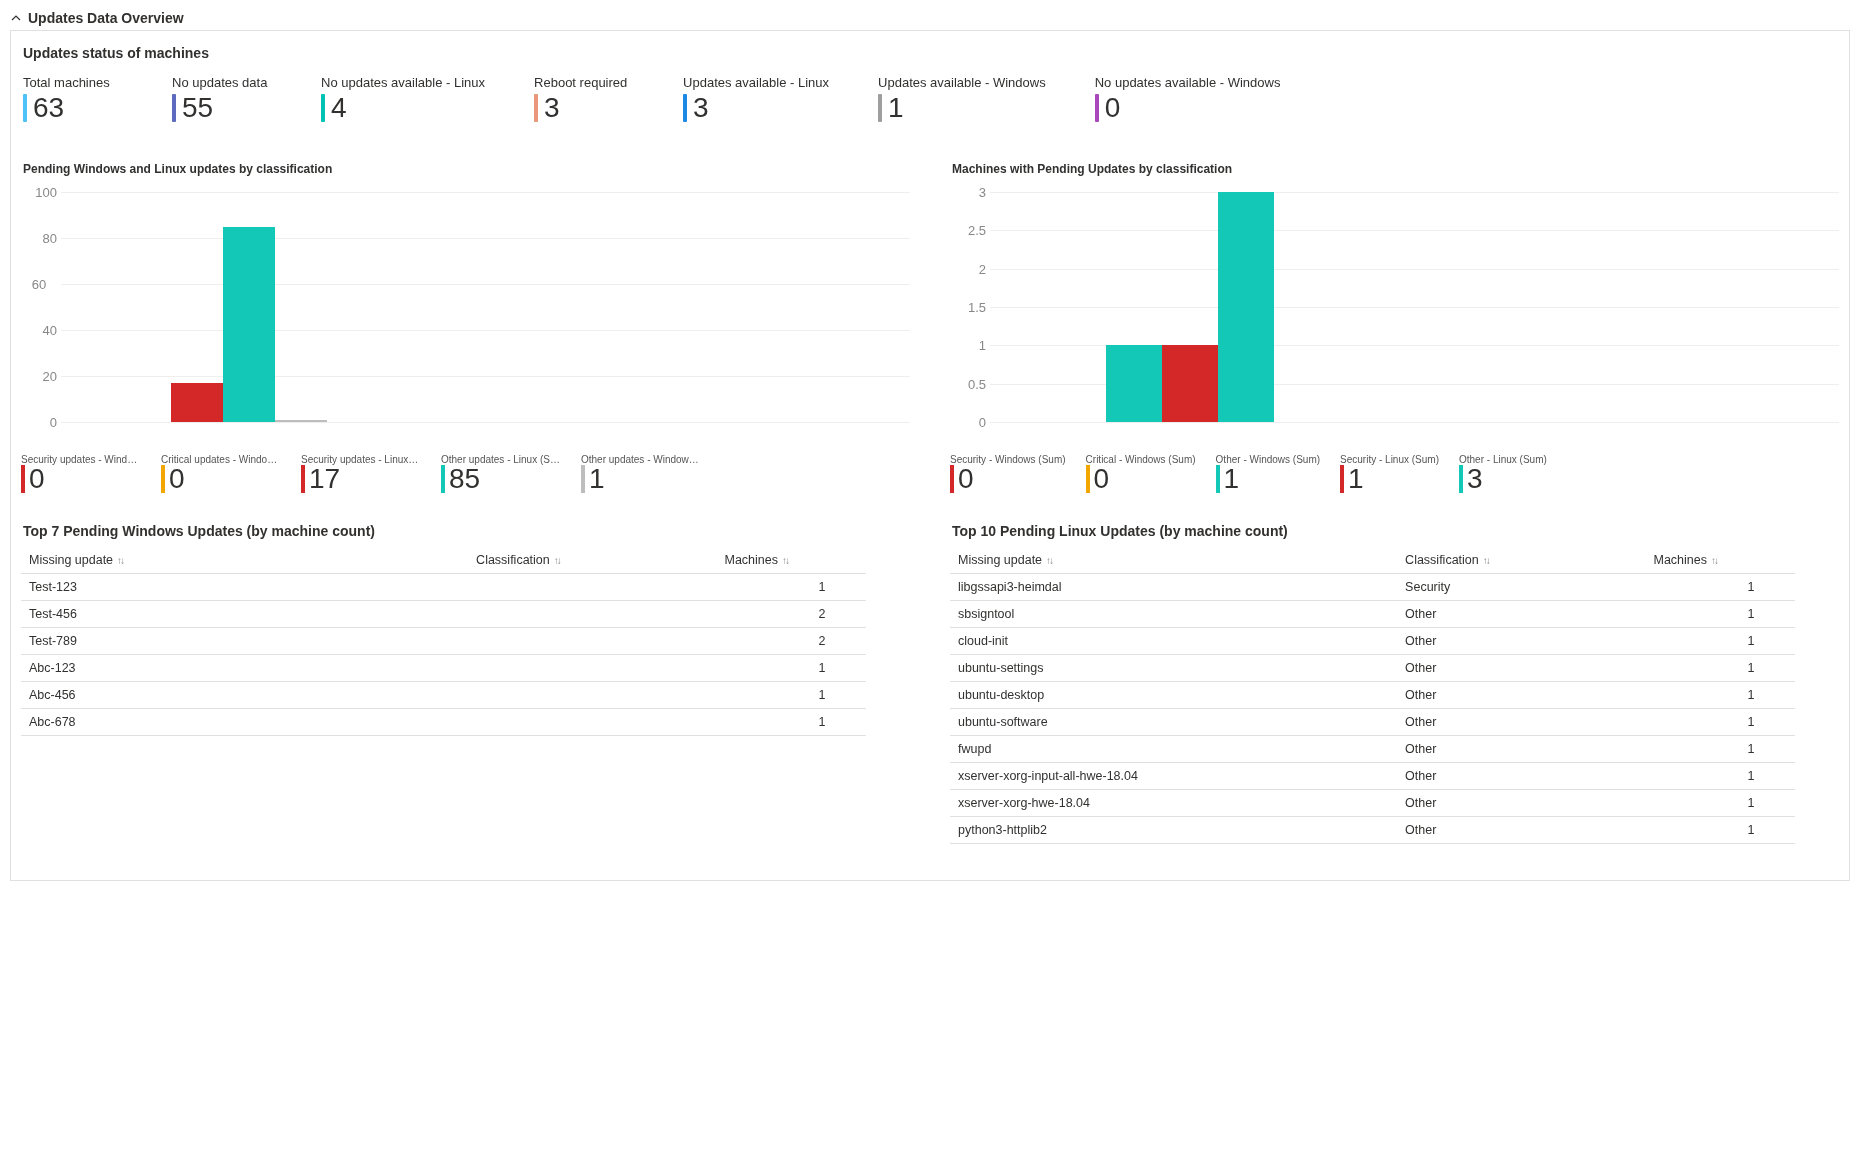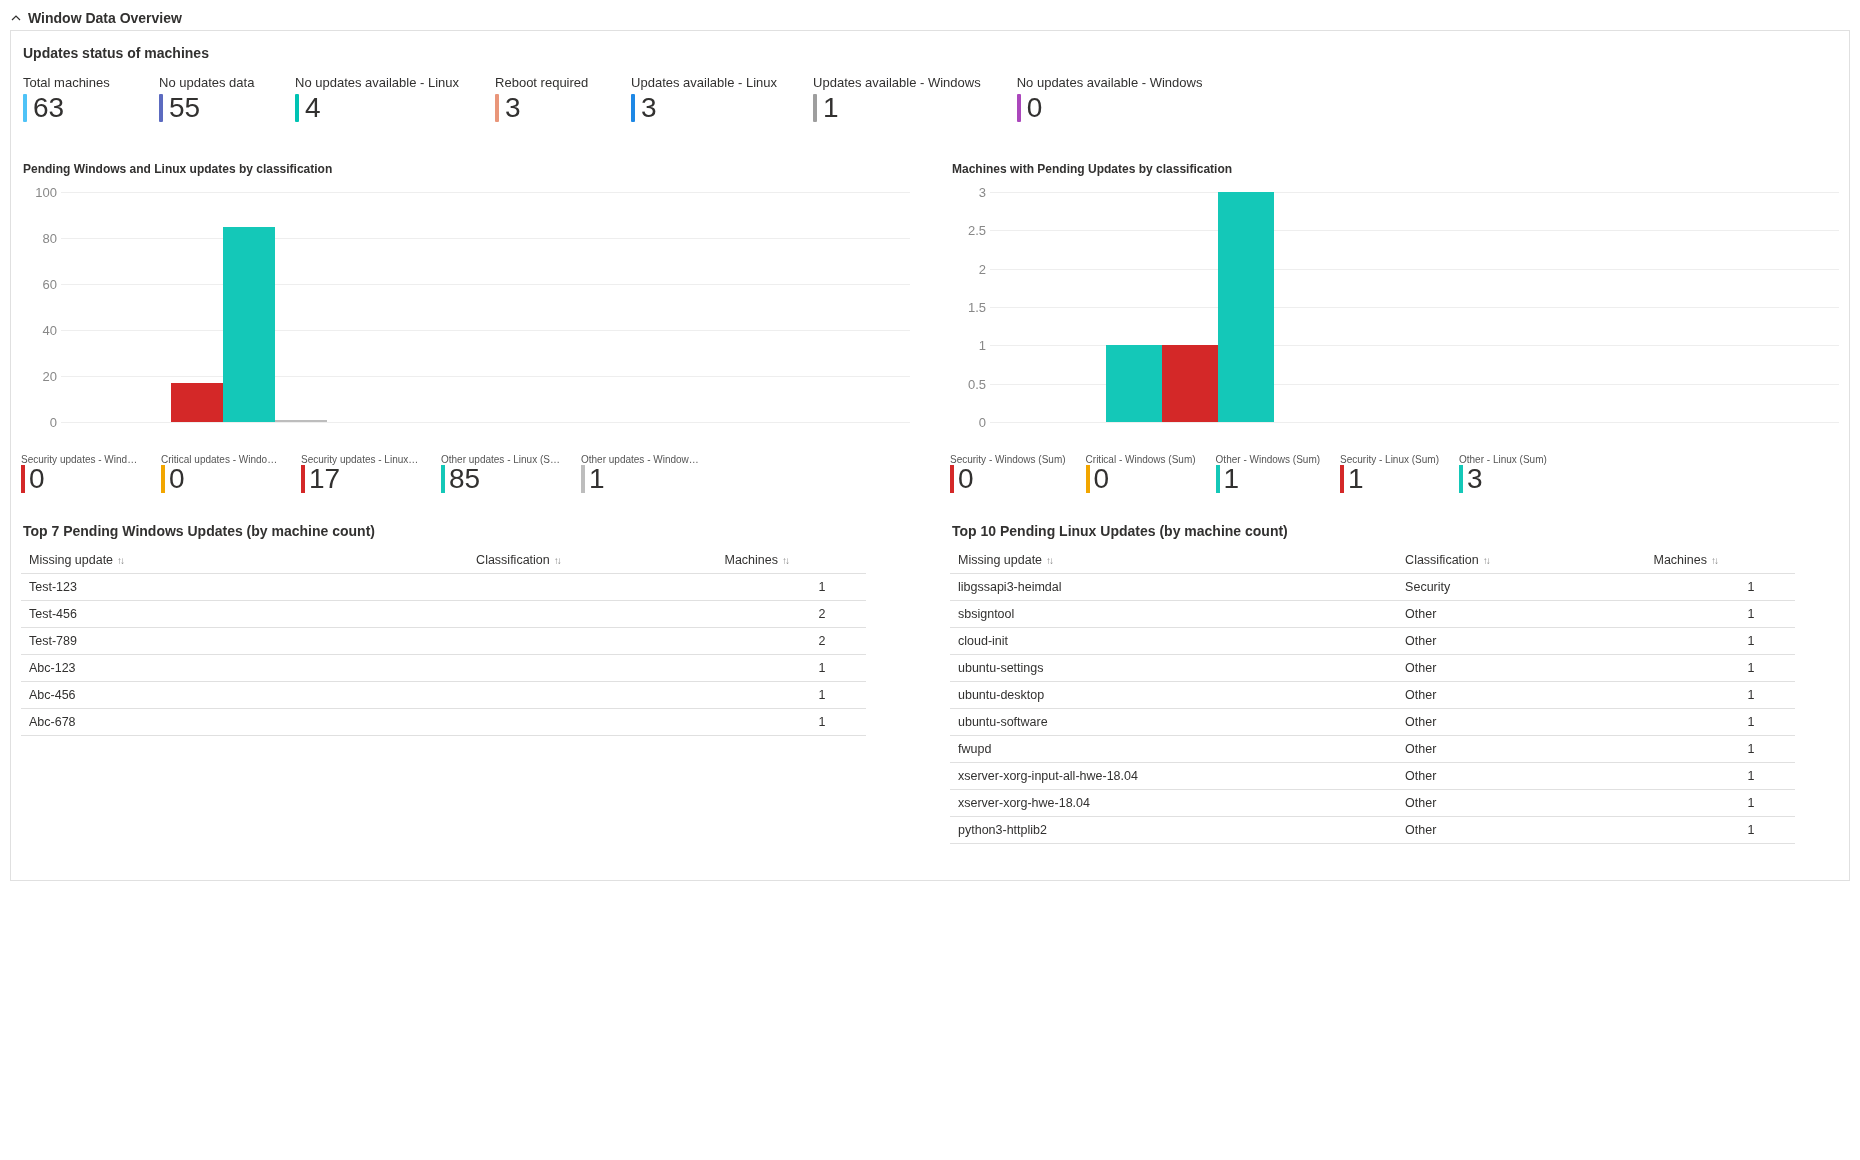--- a/index.html
+++ b/index.html
@@ -7,21 +7,21 @@
     --text:#323130;
     --muted:#605e5c;
     --bg:#ffffff;
   }
   html,body{margin:0;padding:0;background:var(--bg);color:var(--text);font-family:"Segoe UI",Arial,sans-serif;font-size:13px;}
   .page{width:1860px;min-height:1160px;box-sizing:border-box;padding:10px 10px 30px 10px;}
   .section-header{display:flex;align-items:center;gap:6px;font-weight:600;font-size:14px;margin:0 0 4px 0;cursor:pointer;}
   .chev{width:12px;height:12px;display:inline-flex;align-items:center;justify-content:center;}
   .panel{border:1px solid var(--border);padding:10px 10px 36px 10px;box-sizing:border-box;}
   .subtitle{font-weight:600;font-size:14px;margin:4px 0 14px 2px;}
-  .tiles{display:flex;flex-wrap:wrap;gap:36px;margin:0 0 40px 2px;}
+  .tiles{display:flex;flex-wrap:wrap;gap:49px;margin:0 0 40px 2px;}
   .tile{display:flex;flex-direction:column;min-width:100px;}
   .tile-label{font-size:13px;color:var(--text);margin-bottom:4px;white-space:nowrap;}
   .tile-value-row{display:flex;align-items:stretch;}
   .tile-bar{width:4px;border-radius:1px;margin-right:6px;}
   .tile-value{font-size:28px;font-weight:400;color:#323130;line-height:1;}
   .two-col{display:flex;gap:40px;align-items:flex-start;}
   .col{flex:1 1 0;min-width:0;}
   .chart-title{font-weight:700;font-size:12px;margin:0 0 6px 2px;}
   .chart-box{position:relative;height:260px;margin-bottom:12px;}
   .chart-axis-label{position:absolute;left:0;font-size:13px;color:#888;transform:translateY(-50%);}
@@ -46,21 +46,21 @@
 <body>
 
 <div class="page">
 
   <div class="section-header">
     <span class="chev">
       <svg width="10" height="10" viewBox="0 0 10 10">
           <path d="M1 7 L5 3 L9 7" fill="none" stroke="#323130" stroke-width="1.2"></path>
         </svg>
     </span>
-    <span>Window Data Overview</span>
+    <span>Updates Data Overview</span>
   </div>
 
   <div class="panel">
 
     <div class="subtitle">Updates status of machines</div>
 
     <div class="tiles" id="status-tiles">
         <div class="tile">
           <div class="tile-label">Total machines</div>
           <div class="tile-value-row">
@@ -117,21 +117,21 @@
       <div class="col">
         <div class="chart-title">Pending Windows and Linux updates by classification</div>
         <div class="chart-box" id="chart-left">
             <div class="gridline" style="top: 240px; left: 40px; right: 0px; position: absolute;"></div>
             <div class="chart-axis-label" style="top: 240px; width: 36px; text-align: right;">0</div>
             <div class="gridline" style="top: 194px; left: 40px; right: 0px; position: absolute;"></div>
             <div class="chart-axis-label" style="top: 194px; width: 36px; text-align: right;">20</div>
             <div class="gridline" style="top: 148px; left: 40px; right: 0px; position: absolute;"></div>
             <div class="chart-axis-label" style="top: 148px; width: 36px; text-align: right;">40</div>
             <div class="gridline" style="top: 102px; left: 40px; right: 0px; position: absolute;"></div>
-            <div class="chart-axis-label" style="top: 102px; width: 36px; text-align: right;">60</div>
+            <div class="chart-axis-label" style="top: 102px; width: 36px; text-align: center;">60</div>
             <div class="gridline" style="top: 56px; left: 40px; right: 0px; position: absolute;"></div>
             <div class="chart-axis-label" style="top: 56px; width: 36px; text-align: right;">80</div>
             <div class="gridline" style="top: 10px; left: 40px; right: 0px; position: absolute;"></div>
             <div class="chart-axis-label" style="top: 10px; width: 36px; text-align: right;">100</div>
             <div class="chart-plot">
               <div class="bars">
                 <div style="width: 6px;"></div>
                 <div class="bar" style="width: 52px; height: 0%; background: rgb(212, 40, 40); margin-right: 0px;"></div>
                 <div class="bar" style="width: 52px; height: 0%; background: rgb(242, 166, 0); margin-right: 0px;"></div>
                 <div class="bar" style="width: 52px; height: 17%; background: rgb(212, 40, 40); margin-right: 0px;"></div>

